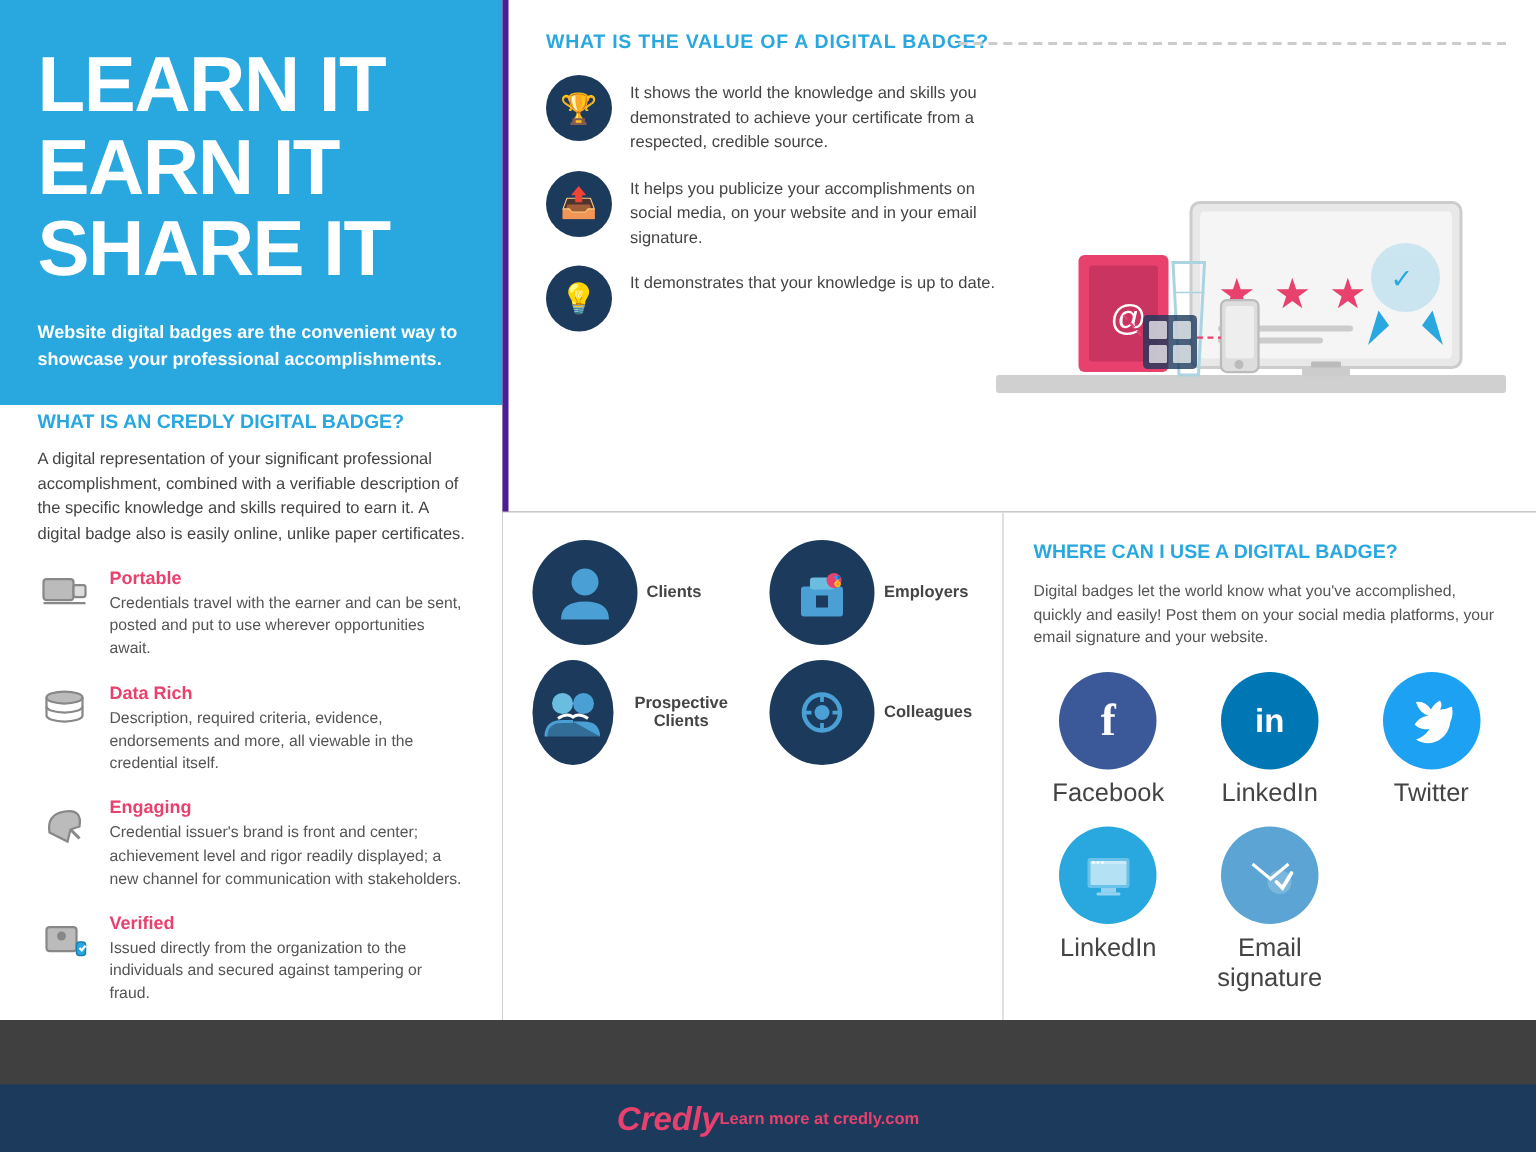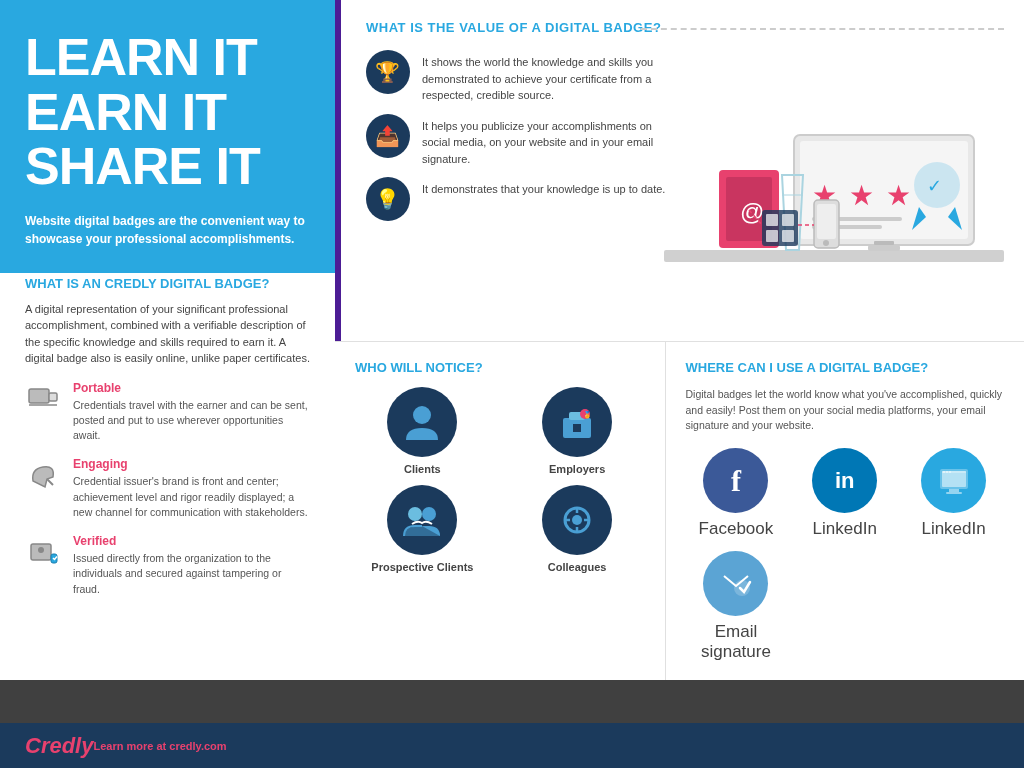--- a/index.html
+++ b/index.html
@@ -102,21 +102,21 @@
     }
     
     .right-area {
       flex: 1;
       display: flex;
       flex-direction: column;
       gap: 0;
     }
     .top-right {
       background: #fff;
-      border-left: 6px solid #4c1d95;
+      border-left: 4px solid #4c1d95;
       padding: 20px 25px 15px 25px;
       flex: 1.1;
       position: relative;
     }
     .top-right h2 {
       color: #29a8e0;
       font-size: 13px;
       font-weight: 800;
       text-transform: uppercase;
       margin-bottom: 15px;
@@ -199,21 +199,21 @@
       line-height: 1.5;
       margin-bottom: 14px;
     }
     .who-grid {
       display: grid;
       grid-template-columns: 1fr 1fr;
       gap: 10px 20px;
     }
     .who-item {
       display: flex;
-      flex-direction: column;
+      flex-direction: row;
       align-items: center;
       gap: 6px;
     }
     .who-circle {
       width: 70px;
       height: 70px;
       background: #1b3a5c;
       border-radius: 50%;
       display: flex;
       align-items: center;
@@ -257,21 +257,21 @@
     .li-color { background: #0077b5; }
     .tw-color { background: #1da1f2; }
     .web-color { background: #29a8e0; }
     .email-color { background: #5ba4d4; }
     
     .footer {
       background: #1b3a5c;
       height: 45px;
       display: flex;
       align-items: center;
-      justify-content: flex-start;
+      justify-content: center;
       padding: 0 25px;
       flex-shrink: 0;
     }
     .footer-logo {
       font-size: 22px;
       font-weight: 900;
       color: #e8416e;
       font-style: italic;
     }
     .footer-link {
@@ -311,20 +311,33 @@
               <rect x="22" y="10" width="8" height="8" rx="1.5" fill="#ddd" stroke="#888" stroke-width="1.5"></rect>
               <line x1="2" y1="22" x2="30" y2="22" stroke="#888" stroke-width="1.5"></line>
             </svg>
           </div>
           <div class="feature-text">
             <h3>Portable</h3>
             <p>Credentials travel with the earner and can be sent, posted and put to use wherever opportunities await.</p>
           </div>
         </div>
 
+        <div class="feature-item">
+          <div class="feature-icon">
+            <svg viewBox="0 0 32 32" fill="none">
+              <ellipse cx="16" cy="8" rx="12" ry="4" fill="#bbb" stroke="#888" stroke-width="1.5"></ellipse>
+              <path d="M4 8v6c0 2.2 5.4 4 12 4s12-1.8 12-4V8" stroke="#888" stroke-width="1.5"></path>
+              <path d="M4 14v6c0 2.2 5.4 4 12 4s12-1.8 12-4v-6" stroke="#888" stroke-width="1.5"></path>
+            </svg>
+          </div>
+          <div class="feature-text">
+            <h3>Data Rich</h3>
+            <p>Description, required criteria, evidence, endorsements and more, all viewable in the credential itself.</p>
+          </div>
+        </div>
 
         <div class="feature-item">
           <div class="feature-icon">
             <svg viewBox="0 0 32 32" fill="none">
               <path d="M6 22 Q4 10 16 8 Q28 6 26 18 L20 20 L18 28 Z" fill="#bbb" stroke="#888" stroke-width="1.5"></path>
               <path d="M20 20 L26 26" stroke="#888" stroke-width="2"></path>
             </svg>
           </div>
           <div class="feature-text">
             <h3>Engaging</h3>
@@ -416,21 +429,20 @@
 
             <line x1="85" y1="155" x2="98" y2="170" stroke="#e8416e" stroke-width="1.5" stroke-dasharray="4,3"></line>
             <line x1="134" y1="170" x2="150" y2="170" stroke="#e8416e" stroke-width="1.5" stroke-dasharray="4,3"></line>
           </svg>
         </div>
       </div>
 
       <div class="bottom-right">
 
         <div class="who-panel">
-          <h2>WHO WILL NOTICE?</h2>
           <div class="who-grid">
 
             <div class="who-item">
               <div class="who-circle">
                 <svg width="44" height="44" viewBox="0 0 44 44">
                   <circle cx="22" cy="15" r="9" fill="#4a9fd4"></circle>
                   <path d="M6 40 Q6 28 22 28 Q38 28 38 40" fill="#4a9fd4"></path>
                 </svg>
               </div>
               <span class="who-label">Clients</span>
@@ -492,20 +504,28 @@
               <span class="social-label">Facebook</span>
             </div>
 
             <div class="social-item">
               <div class="social-circle li-color">
                 <span style="font-weight:bold; font-size:22px;">in</span>
               </div>
               <span class="social-label">LinkedIn</span>
             </div>
 
+            <div class="social-item">
+              <div class="social-circle tw-color">
+                <svg width="36" height="36" viewBox="0 0 36 36">
+                  <path d="M32 8 Q28 10 24 10 Q26 7 24 4 Q20 6 18 10 Q14 4 8 5 Q10 12 16 14 Q10 15 7 20 Q11 24 17 23 Q14 28 8 30 Q16 35 24 30 Q30 26 31 18 Q33 14 32 8Z" fill="white"></path>
+                </svg>
+              </div>
+              <span class="social-label">Twitter</span>
+            </div>
 
             <div class="social-item">
               <div class="social-circle web-color">
                 <svg width="36" height="36" viewBox="0 0 36 36">
                   <rect x="4" y="6" width="28" height="20" rx="2" fill="white" opacity="0.3"></rect>
                   <rect x="6" y="8" width="24" height="16" rx="1" fill="white" opacity="0.5"></rect>
                   <rect x="13" y="26" width="10" height="3" fill="white" opacity="0.5"></rect>
                   <rect x="10" y="29" width="16" height="2" rx="1" fill="white" opacity="0.5"></rect>
                   <rect x="6" y="8" width="24" height="2" fill="white" opacity="0.3"></rect>
                   <circle cx="8" cy="9" r="0.8" fill="white"></circle>

